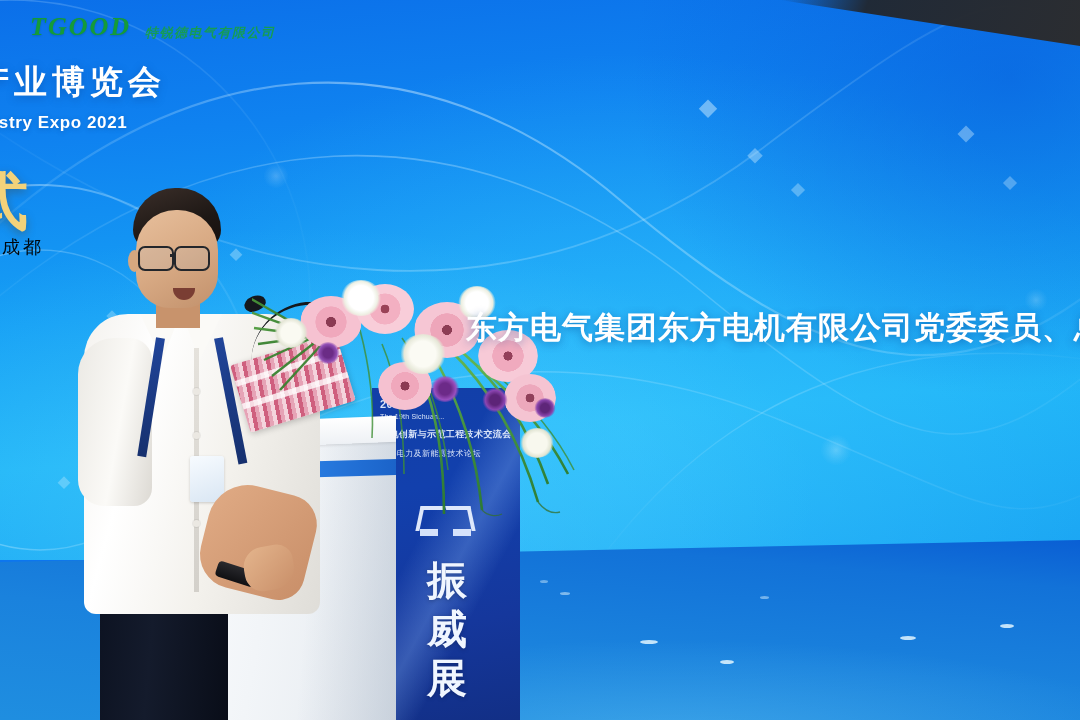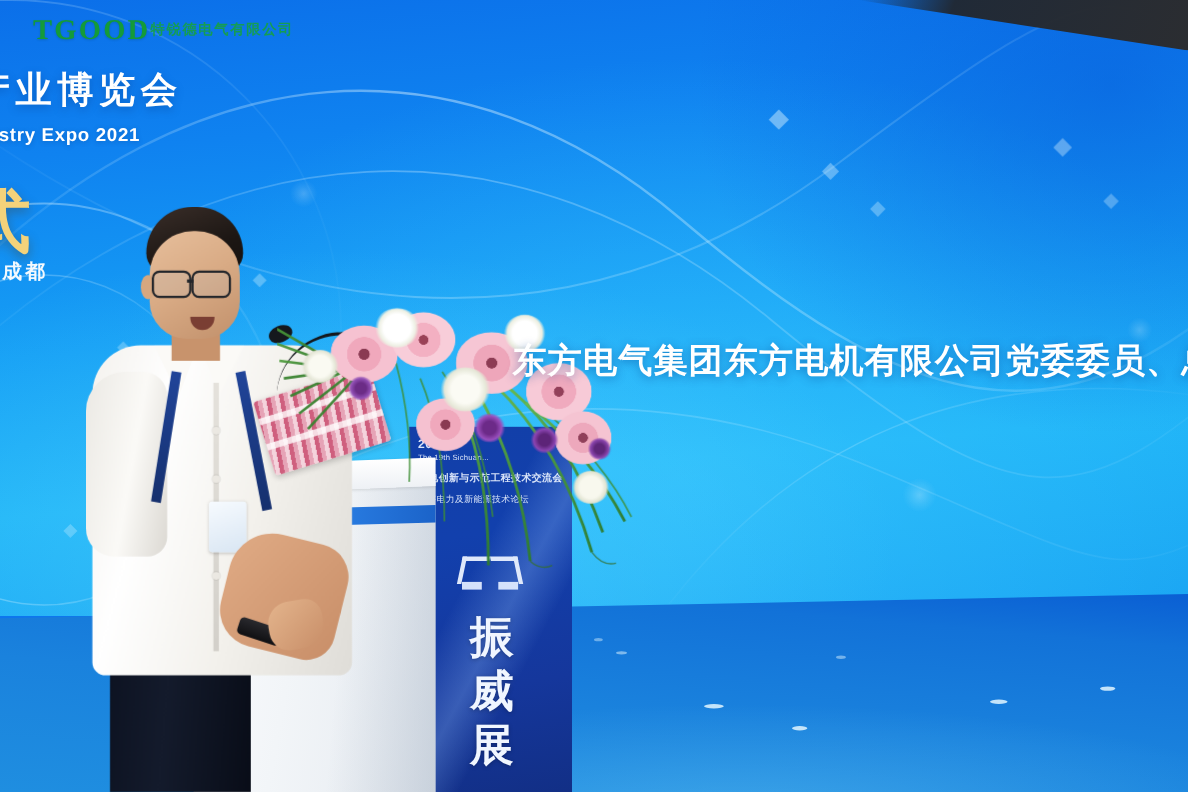--- a/index.html
+++ b/index.html
@@ -202,21 +202,21 @@
     position:absolute;left:252px;top:302px;width:128px;height:76px;
     border-top:3px solid #14171c;border-right:0;border-left:0;
     border-radius:60px 0 0 0;transform:rotate(2deg);
   }
   .mic-head{
     position:absolute;left:244px;top:296px;width:22px;height:15px;
     background:#15181d;border-radius:50% 50% 45% 45%;transform:rotate(-22deg);
   }
 
   
-  .logo-bar{position:absolute;left:30px;top:12px;display:flex;align-items:center;gap:0;}
+  .logo-bar{position:absolute;left:30px;top:12px;display:flex;align-items:flex-end;gap:14px;font-style:italic;}
   .logo-tgood{
     font-family:"Liberation Serif","DejaVu Serif",serif;
     font-size:26px;font-weight:700;color:#149b39;letter-spacing:2px;
     text-shadow:0 1px 2px rgba(0,40,0,.18);
   }
   .logo-cn{font-size:13px;color:#16a048;letter-spacing:1.5px;opacity:.92;font-weight:700;}
 
   .expo-block{position:absolute;left:-62px;top:60px;width:300px;}
   .expo-cn{
     font-size:33px;font-weight:700;color:#ffffff;letter-spacing:5px;
@@ -225,22 +225,22 @@
   .expo-en{
     font-size:17px;font-weight:700;color:#ffffff;letter-spacing:.6px;margin-top:8px;
     white-space:nowrap;text-shadow:0 1px 5px rgba(0,50,120,.3);
   }
   .expo-gold{
     position:absolute;left:-34px;top:160px;font-size:62px;font-weight:700;
     color:#f3d27a;letter-spacing:4px;white-space:nowrap;
     text-shadow:0 3px 10px rgba(80,50,0,.35);
   }
   .expo-city{
-    position:absolute;left:2px;top:235px;font-size:18px;font-weight:700;
-    color:#ffffff;letter-spacing:3px;white-space:nowrap;opacity:.95;
+    position:absolute;left:2px;top:235px;font-size:18px;font-weight:400;
+    color:#000000;letter-spacing:3px;white-space:nowrap;opacity:.95;
   }
 
   .speaker-title{
     position:absolute;left:620px;top:240px;
     font-size:45px;font-weight:700;color:#ffffff;letter-spacing:8px;
     white-space:nowrap;text-shadow:0 3px 12px rgba(0,60,140,.45);
   }
   .speaker-sub{
     position:absolute;left:466px;top:307px;
     font-size:31px;font-weight:700;color:#ffffff;letter-spacing:1px;

